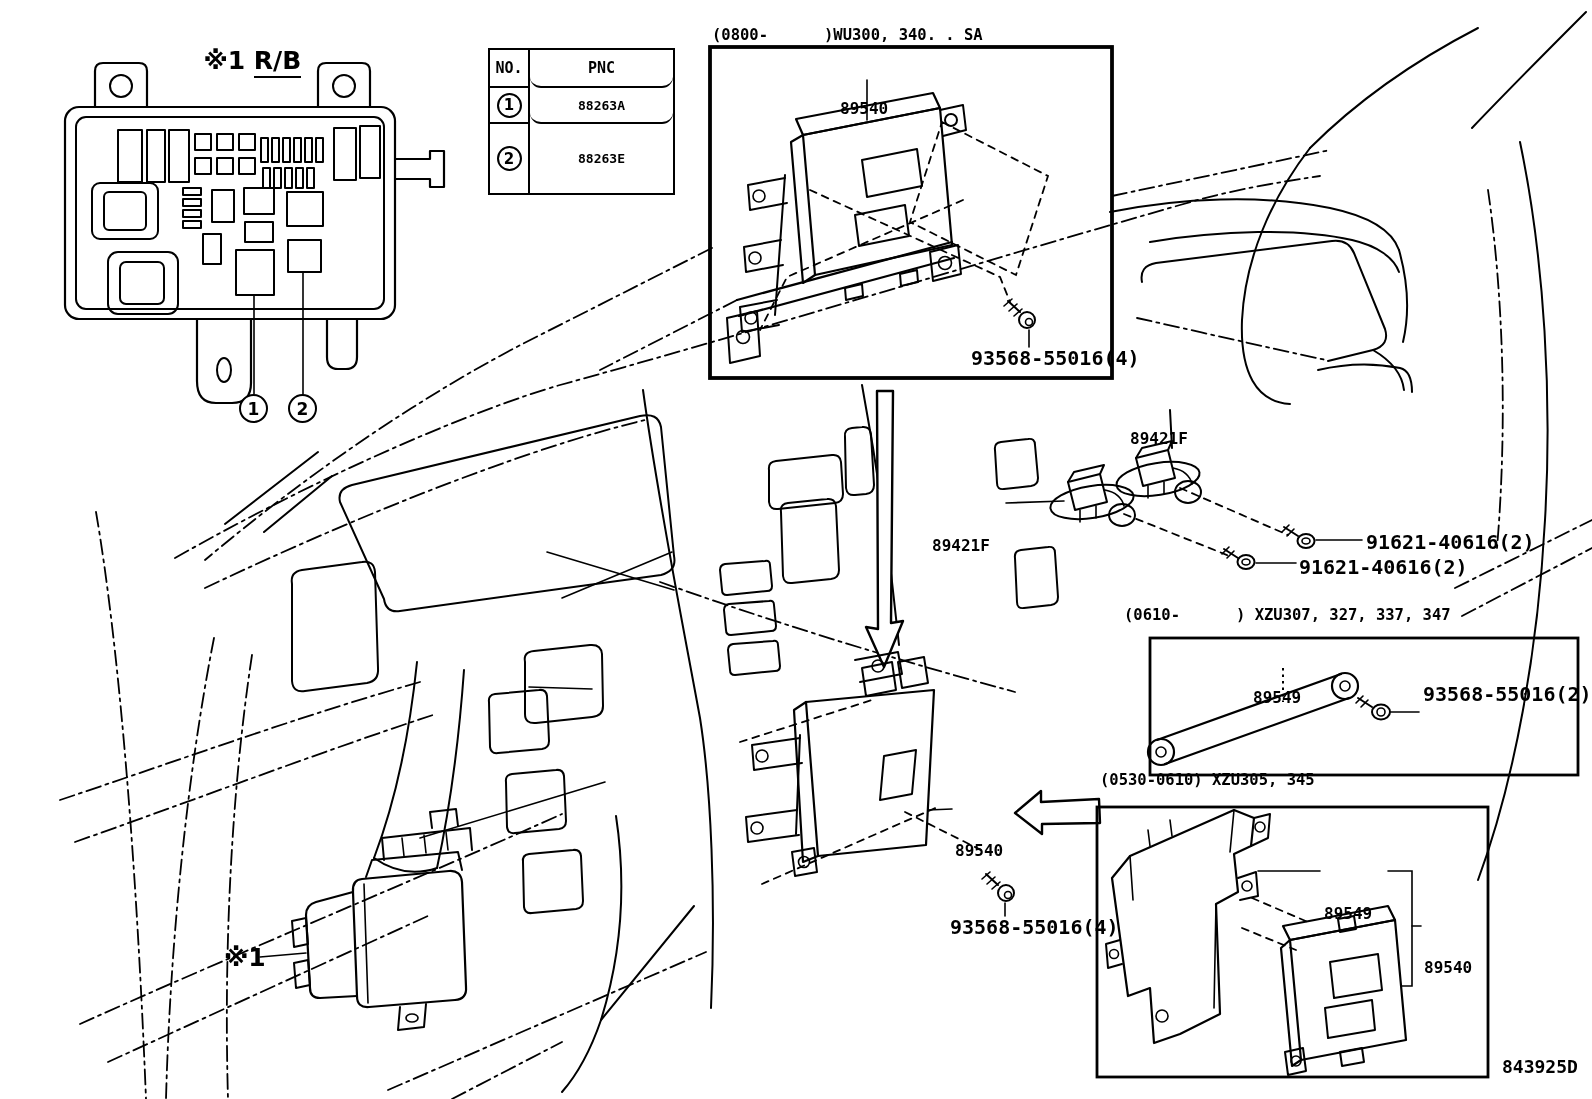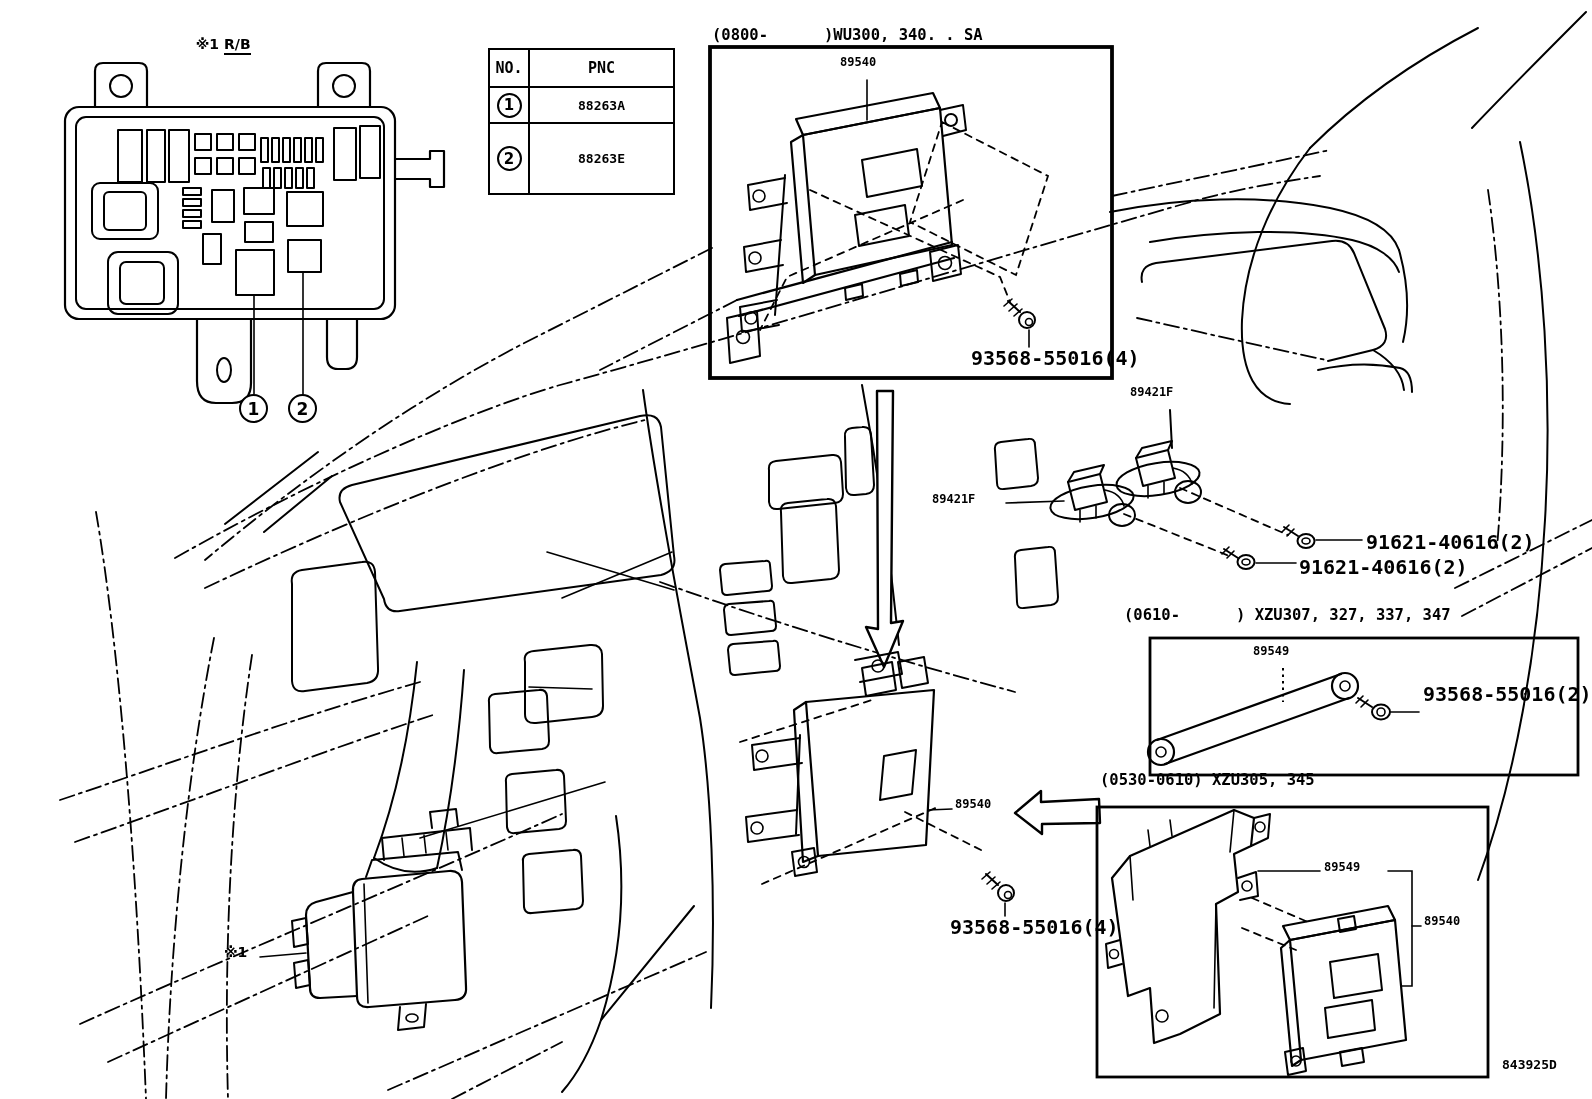--- a/index.html
+++ b/index.html
@@ -9,33 +9,33 @@
   .ln{fill:none;stroke:#000;stroke-width:2.2;stroke-linecap:round;stroke-linejoin:round;}
   .ln2{fill:none;stroke:#000;stroke-width:2;stroke-linecap:round;stroke-linejoin:round;}
   .thn{fill:none;stroke:#000;stroke-width:1.6;stroke-linecap:round;}
   .box{fill:none;stroke:#000;stroke-width:2.8;}
   .boxA{fill:none;stroke:#000;stroke-width:3.8;}
   .ph{fill:none;stroke:#000;stroke-width:1.8;stroke-dasharray:15 5 3 5;stroke-linecap:round;}
   .hd{fill:none;stroke:#000;stroke-width:1.8;stroke-dasharray:7 6;stroke-linecap:round;}
   .dot{fill:none;stroke:#000;stroke-width:2;stroke-dasharray:2.5 4;}
   .wf{fill:#fff;stroke:#000;stroke-width:2.4;stroke-linejoin:round;}
   .lbl{position:absolute;white-space:pre;font-weight:bold;line-height:1.05;}
-  .pn{font-size:12px;letter-spacing:0px;}
+  .pn{font-size:16px;letter-spacing:0px;margin-top:45px;}
   .sc{font-size:20px;}
   .hdr{font-size:15.5px;}
-  .note{font-family:"DejaVu Sans", sans-serif;font-size:14px;}
-  .dwg{font-size:13px;}
+  .note{font-family:"DejaVu Sans", sans-serif;font-size:25px;}
+  .dwg{font-size:18px;}
   .underl{border-bottom:2px solid #000;padding-bottom:1px;}
   
   #legend{position:absolute;left:488px;top:48px;width:187px;height:147px;
           border:2.5px solid #000;box-sizing:border-box;display:grid;
           grid-template-columns:40px 1fr;grid-template-rows:38px 36px 1fr;}
   #legend .cell{border-right:2px solid #000;border-bottom:2px solid #000;
           display:flex;align-items:center;justify-content:center;box-sizing:border-box;}
-  #legend .last-col{border-right:none;}
+  #legend .last-col{border-right:none;border-radius:11px;}
   #legend .last-row{border-bottom:none;}
   #legend .hcell{font-weight:bold;font-size:15px;}
   #legend .pcell{font-weight:bold;font-size:13px;}
   .circ{display:inline-flex;align-items:center;justify-content:center;
         width:25px;height:25px;border:2.2px solid #000;border-radius:50%;
         font-family:"DejaVu Sans", sans-serif;font-weight:bold;font-size:15px;box-sizing:border-box;}
   .callout{position:absolute;width:29px;height:29px;border:2.5px solid #000;border-radius:50%;
         display:flex;align-items:center;justify-content:center;
         font-family:"DejaVu Sans", sans-serif;font-weight:bold;font-size:17px;box-sizing:border-box;background:#fff;}
 </style>

